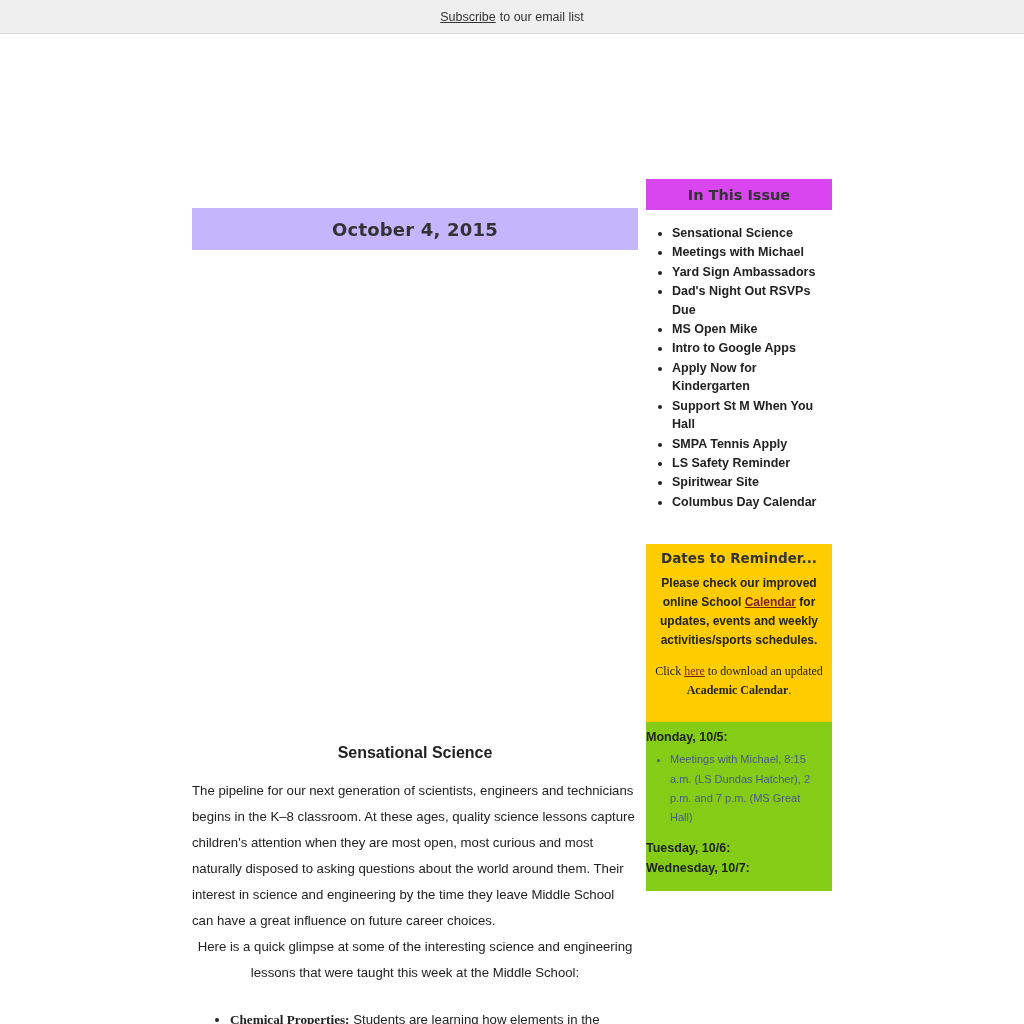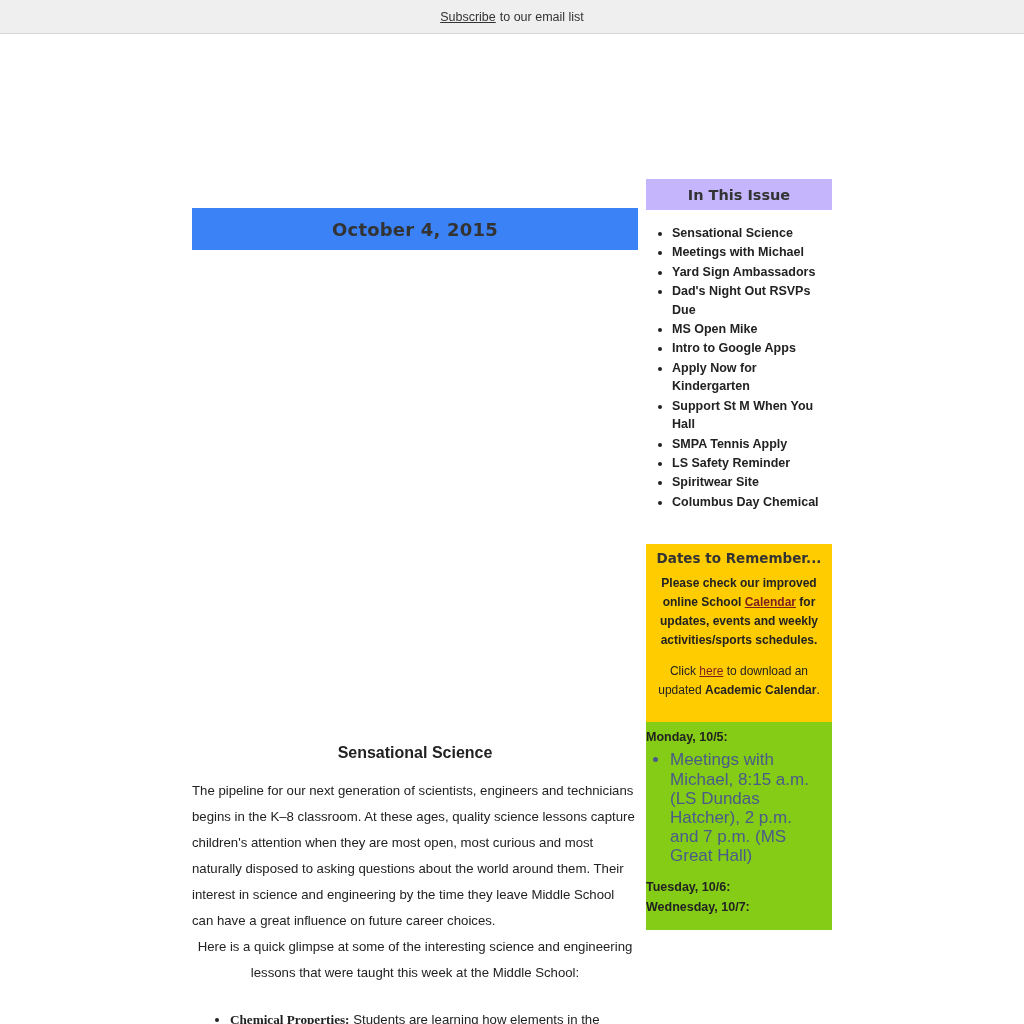--- a/index.html
+++ b/index.html
@@ -54,38 +54,38 @@
     flex: 0 0 446px;
   }
   .col-right {
     width: 186px;
     flex: 0 0 186px;
     margin-left: 8px;
   }
 
   
   .date-banner {
-    background: #3b82f6;
+    background: #c4b5fd;
     height: 42px;
     margin-top: 29px;
     display: flex;
     align-items: center;
     justify-content: center;
   }
   .date-banner .date-text {
     font-family: "DejaVu Sans", sans-serif;
     font-weight: bold;
     font-size: 18px;
     color: #333333;
     letter-spacing: 0.2px;
   }
 
   
   .issue-header {
-    background: #c4b5fd;
+    background: #d946ef;
     height: 31px;
     display: flex;
     align-items: center;
     justify-content: center;
   }
   .issue-header .issue-title {
     font-family: "DejaVu Sans", sans-serif;
     font-weight: bold;
     font-size: 14.5px;
     color: #333333;
@@ -121,20 +121,21 @@
   .dates-box p {
     margin: 0 0 12px 0;
     text-align: center;
     font-size: 12px;
     line-height: 19px;
     font-weight: bold;
     color: #222222;
   }
   .dates-box p.normal {
     font-weight: normal;
+    font-family: Liberation Serif, serif;
   }
   .dates-box a {
     color: #7f1d1d;
     text-decoration: underline;
   }
   .dates-box b {
     font-weight: bold;
   }
 
   
@@ -147,21 +148,21 @@
     font-size: 12.5px;
     color: #222222;
     margin: 0 0 6px 0;
   }
   .cal-box ul {
     margin: 0 0 14px 0;
     padding-left: 24px;
     list-style: disc;
   }
   .cal-box li {
-    font-size: 17px;
+    font-size: 11px;
     line-height: 19.2px;
     color: #4a5a8a;
     margin-bottom: 1px;
   }
   .cal-box li .lnk {
     color: #4a5a8a;
   }
 
   
   .article {
@@ -237,25 +238,25 @@
           <li><span>Meetings with Michael</span></li>
           <li><span>Yard Sign Ambassadors</span></li>
           <li><span>Dad's Night Out RSVPs Due</span></li>
           <li><span>MS Open Mike</span></li>
           <li><span>Intro to Google Apps</span></li>
           <li><span>Apply Now for Kindergarten</span></li>
           <li><span>Support St M When You Hall</span></li>
           <li><span>SMPA Tennis Apply</span></li>
           <li><span>LS Safety Reminder</span></li>
           <li><span>Spiritwear Site</span></li>
-          <li><span>Columbus Day Chemical</span></li>
+          <li><span>Columbus Day Calendar</span></li>
         </ul>
 
         <div class="dates-box">
-          <span class="dates-title">Dates to Remember...</span>
+          <span class="dates-title">Dates to Reminder...</span>
           <p><span>Please check our improved online School </span><a href="#">Calendar</a><span> for updates, events and weekly activities/sports schedules.</span></p>
           <p class="normal"><span>Click </span><a href="#">here</a><span> to download an updated </span><b>Academic Calendar</b><span>.</span></p>
         </div>
 
         <div class="cal-box">
           <p class="cal-day" style="padding-left:0;">Monday, 10/5:</p>
           <ul>
             <li><span class="lnk">Meetings with Michael,</span><span class="lnk"> 8:15 a.m. (LS Dundas Hatcher), 2 p.m. and 7 p.m. (MS Great Hall)</span></li>
           </ul>
 

